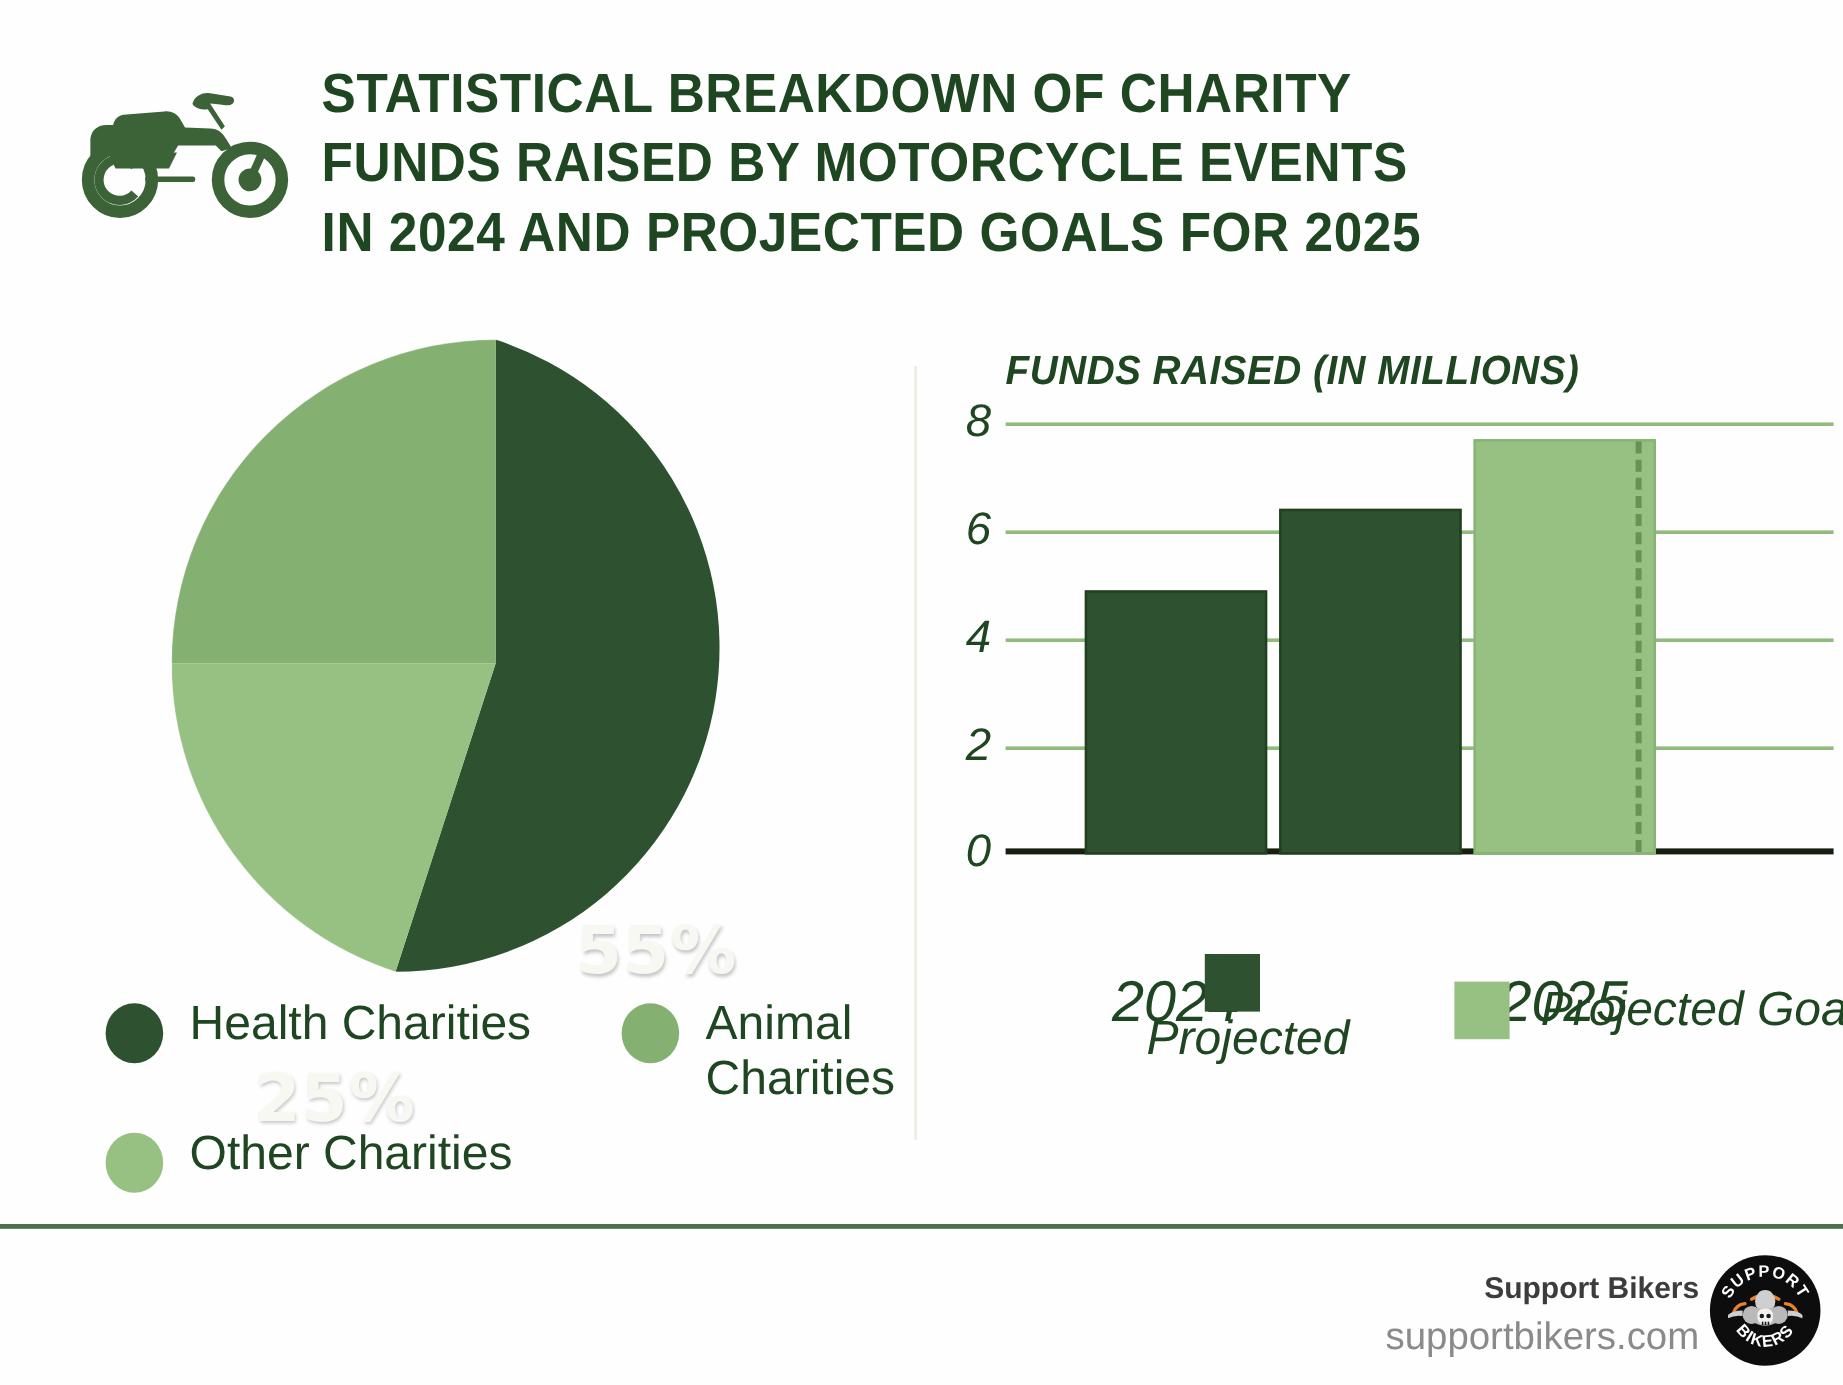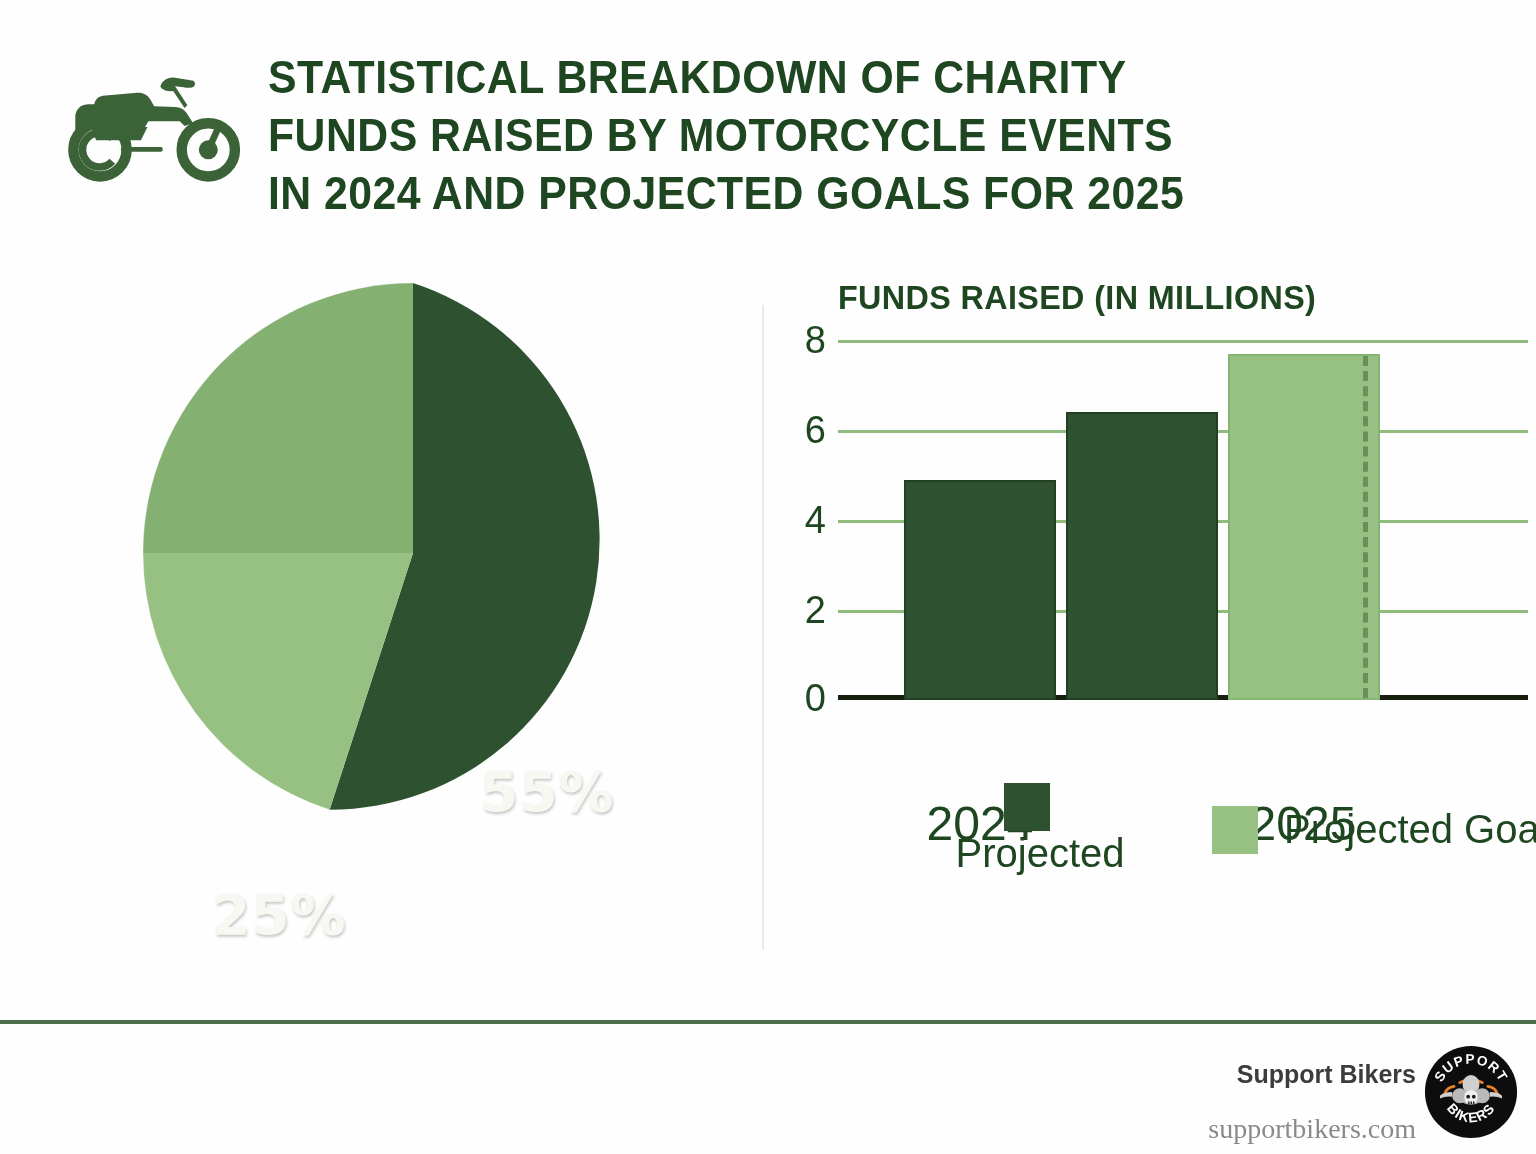--- a/index.html
+++ b/index.html
@@ -59,21 +59,21 @@
   .dot.d-dark { background:#2e5130; }
   .dot.d-mid  { background:#84b071; }
   .dot.d-light{ background:#96c182; }
   .plg-text {
     margin-left:22px; font-size:40px; line-height:46px;
     color:#1e4620; font-weight:normal;
     font-family:"Liberation Sans Narrow","Liberation Sans", sans-serif;
   }
 
   
-  .bar-panel { position:absolute; left:762px; top:258px; width:774px; height:700px; }
+  .bar-panel { position:absolute; left:762px; top:270px; width:774px; height:700px;font-style:italic; }
   .bar-title {
     position:absolute; left:76px; top:20px;
     font-size:34px; font-weight:bold; color:#1e4620;
     letter-spacing:0.4px; text-transform:uppercase;
     font-family:"Liberation Sans Narrow","Liberation Sans", sans-serif;
     transform:scaleX(0.95); transform-origin:left top;
   }
   .plot {
     position:absolute; left:76px; top:82px;
     width:690px; height:360px;
@@ -124,22 +124,22 @@
   }
   .footer { position:absolute; left:0; top:1024px; width:1536px; height:130px; }
   .brand-block {
     position:absolute; right:120px; top:36px; text-align:right;
   }
   .brand-name {
     font-size:25px; font-weight:bold; color:#3c3c3c;
     font-family:"Liberation Sans", sans-serif;
   }
   .brand-url {
-    font-size:28px; color:#8a8a8a; margin-top:24px;
-    font-family:Liberation Serif, serif;
+    font-size:32px; color:#8a8a8a; margin-top:6px;
+    font-family:Liberation Sans, sans-serif;
   }
   .badge {
     position:absolute; right:18px; top:21px;
     width:94px; height:94px;
   }
 </style>
 </head>
 <body>
 
 <div class="page">
@@ -181,20 +181,39 @@
         <path d="M270 270 L186.6 526.8 A270 270 0 0 1 0 270 Z" fill="#96c182"></path>
 
         <path d="M270 270 L0 270 A270 270 0 0 1 270 0 Z" fill="#84b071"></path>
         <circle cx="270" cy="270" r="270" fill="none" stroke="#ffffff" stroke-width="1" opacity="0.25"></circle>
       </svg>
     </div>
 
     <div class="pie-label pl-55">55%</div>
     <div class="pie-label pl-25">25%</div>
 
+    <div class="pie-legend">
+      <div class="plg-row">
+        <div class="plg-item col1">
+          <div class="dot d-dark"></div>
+          <div class="plg-text">Health Charities</div>
+        </div>
+        <div class="plg-item col2">
+          <div class="dot d-mid"></div>
+          <div class="plg-text" style="white-space:pre-line;">Animal
+Charities</div>
+        </div>
+      </div>
+      <div class="plg-row" style="margin-top:16px;">
+        <div class="plg-item col1">
+          <div class="dot d-light"></div>
+          <div class="plg-text">Other Charities</div>
+        </div>
+      </div>
+    </div>
   </div>
 
   <div class="bar-panel">
 
     <div class="bar-title">FUNDS RAISED (IN MILLIONS)</div>
 
     <div class="plot">
 
       <div class="gridline" style="top:0px;"></div>
       <div class="gridline" style="top:90px;"></div>

